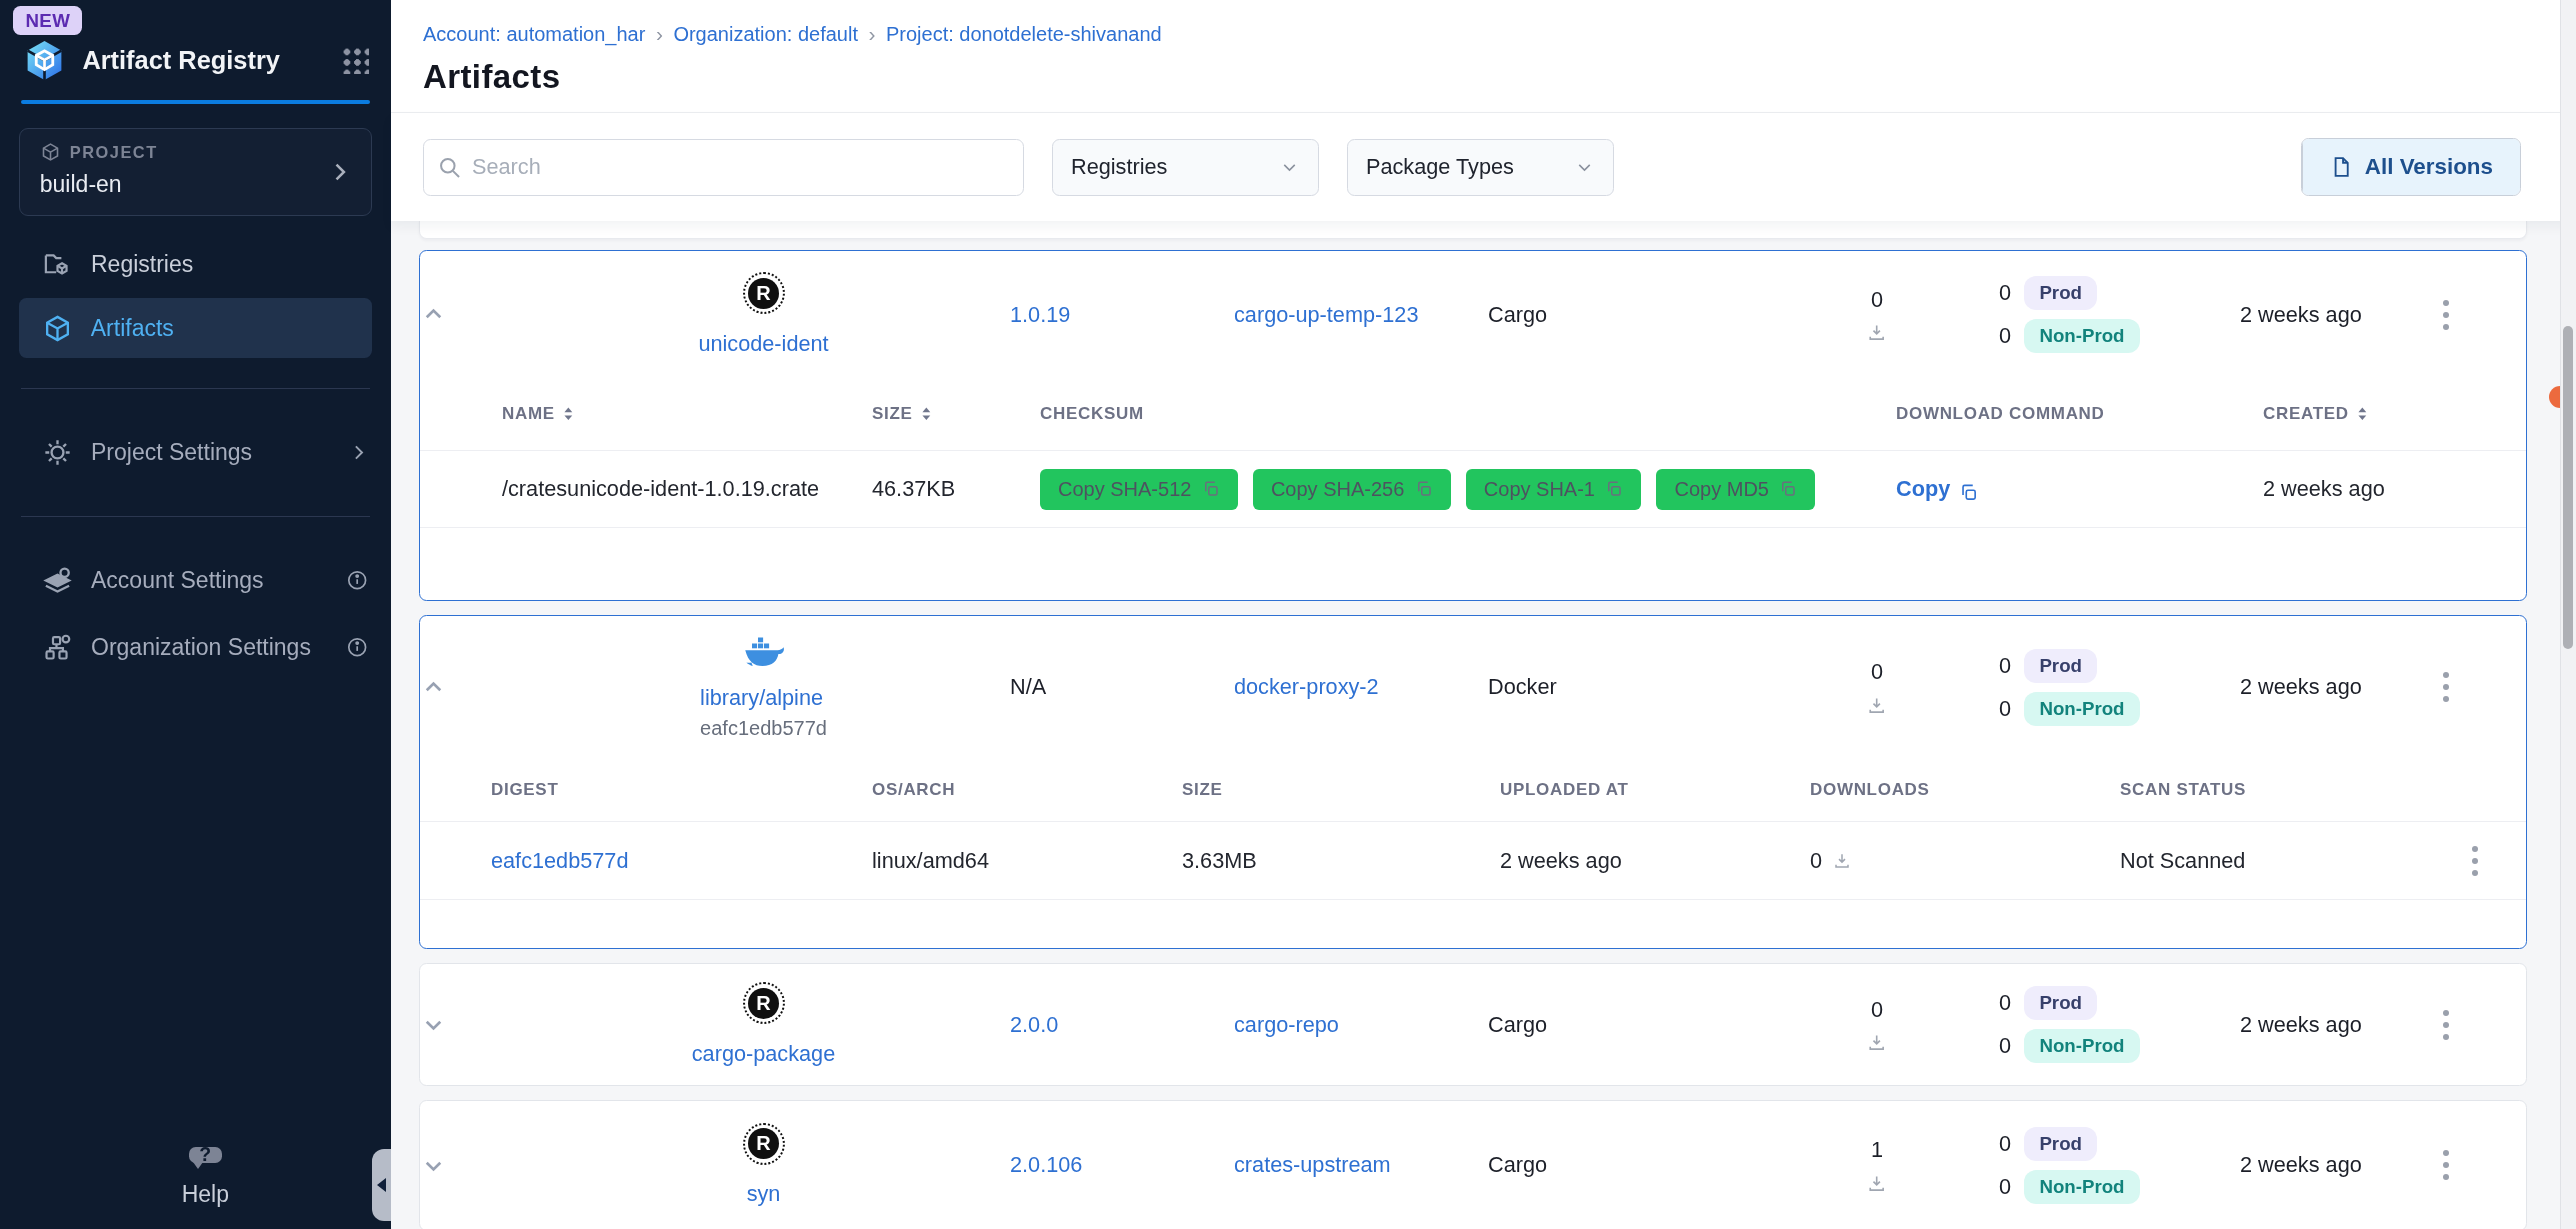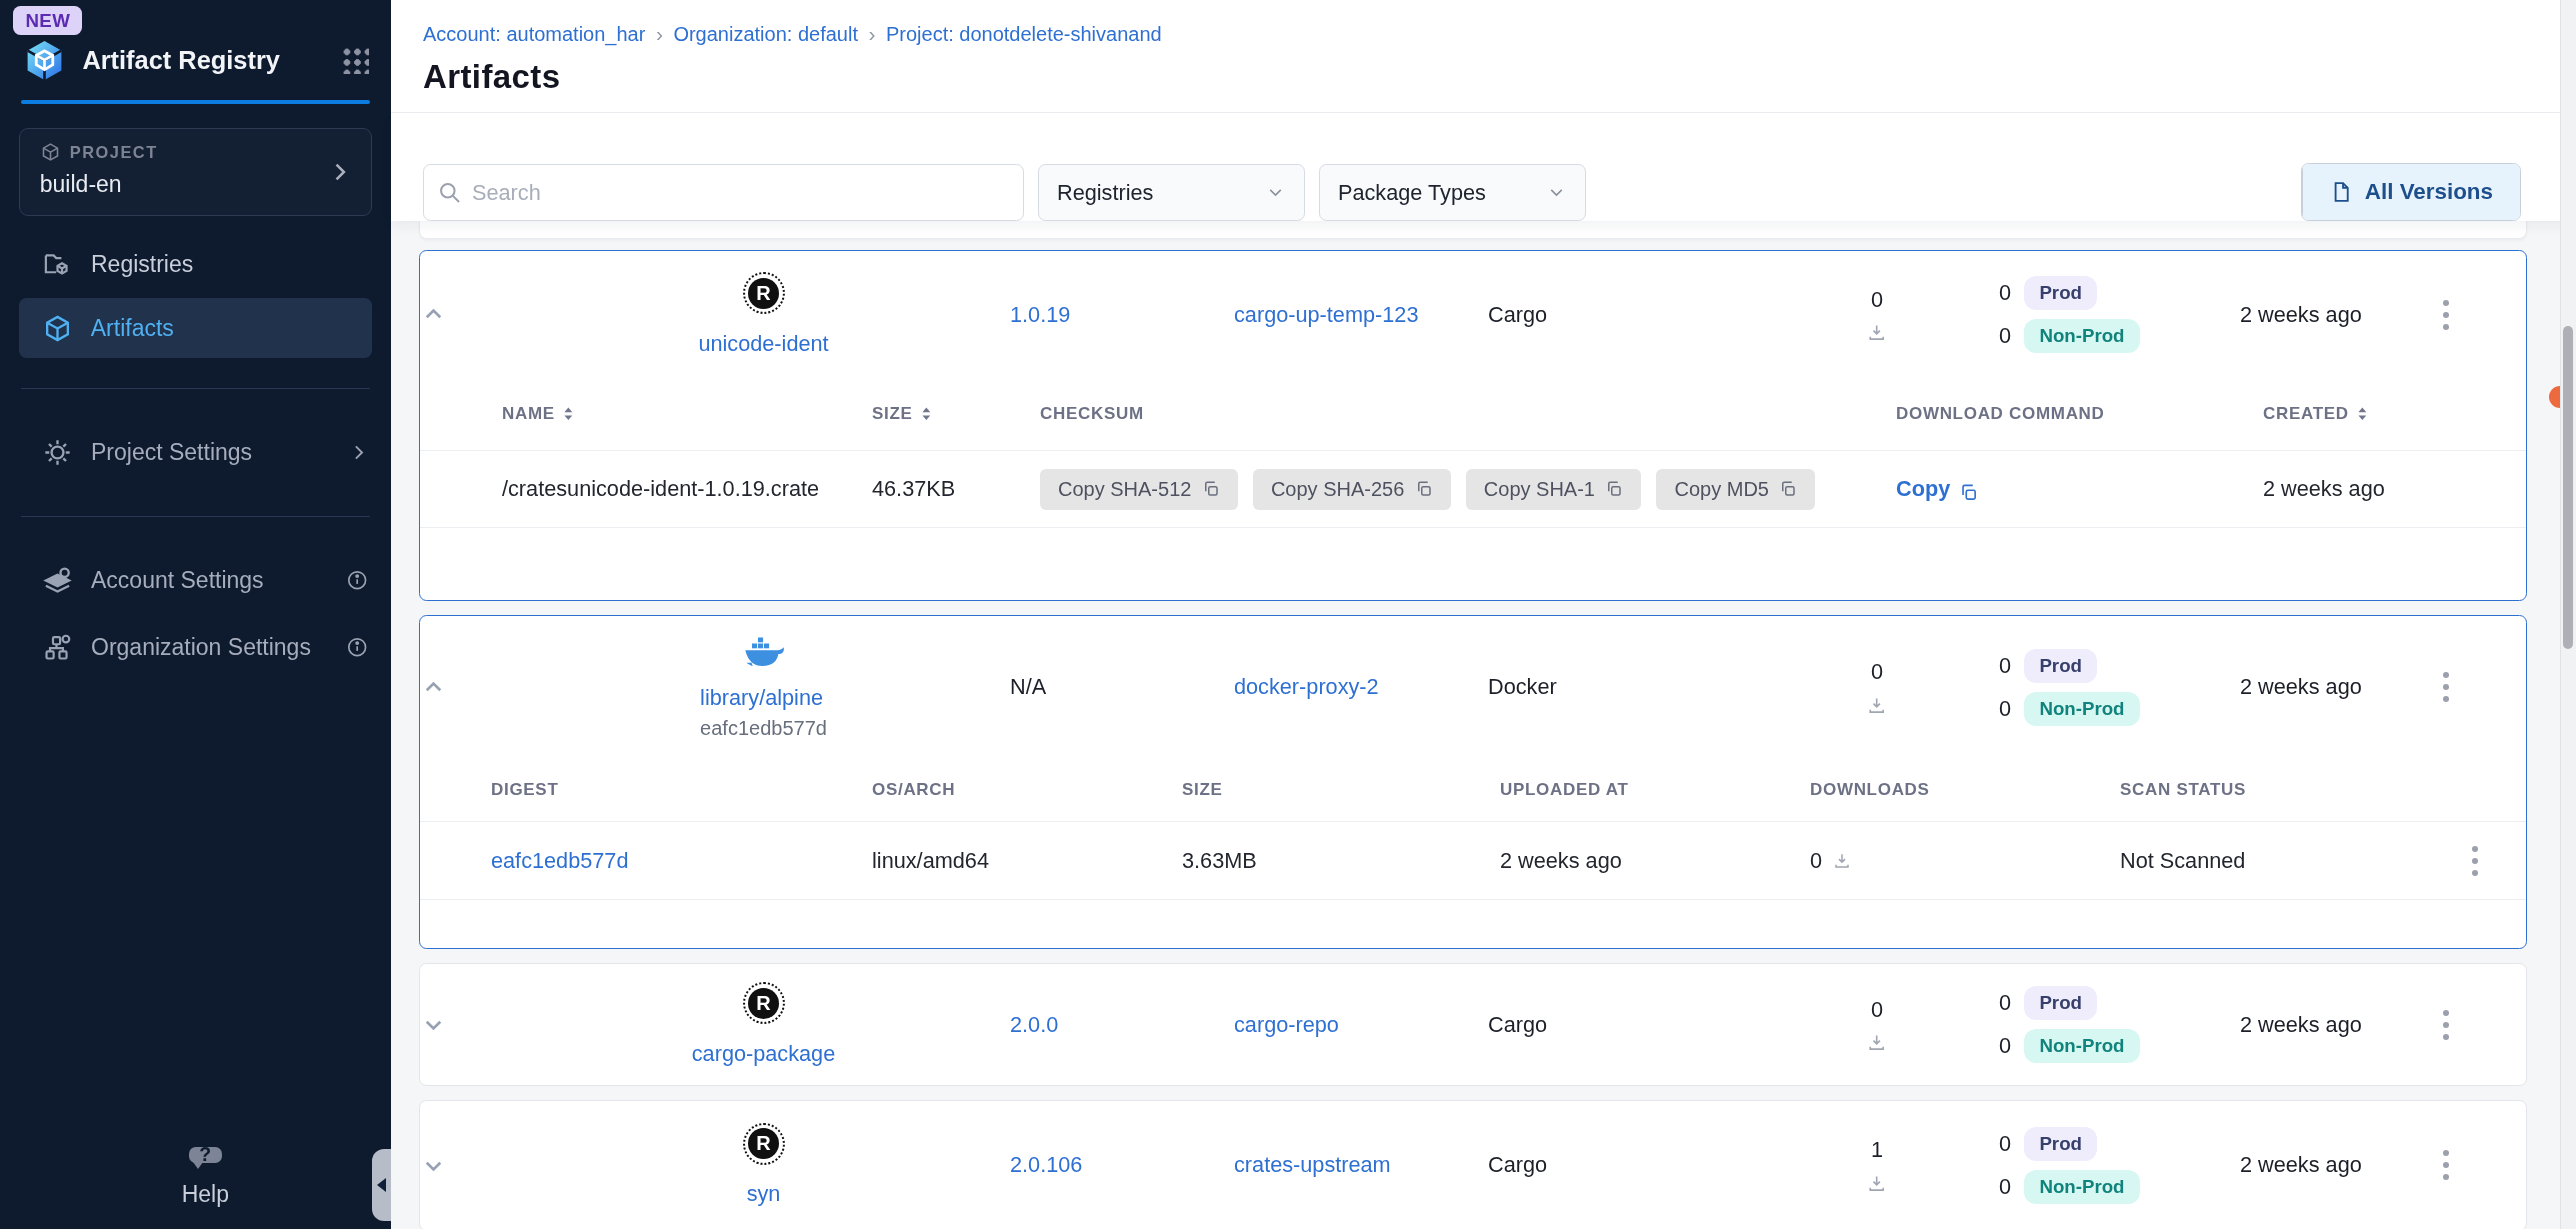--- a/index.html
+++ b/index.html
@@ -47,22 +47,22 @@
     border-bottom:7.5px solid transparent; border-right:9.7px solid #10203a; }
 
   
   .main { flex:1; position:relative; height:1230px; }
   .page-header { background:#fff; height:113px; padding:22.4px 0 0 32px; border-bottom:0.7px solid #ebedf0; }
   .breadcrumb { display:flex; align-items:center; gap:10.5px; font-size:20px; color:#2e70d2; }
   .crumb { cursor:pointer; }
   .crumb-sep { color:#8f96a3; font-size:21px; }
   .page-title { margin-top:12px; font-size:33px; font-weight:700; color:#131620; letter-spacing:0.4px; }
 
-  .toolbar { background:#fff; height:108px; display:flex; align-items:flex-end;
-    padding:0 55px 0 32px; gap:14px; box-shadow:0 6px 10.5px rgba(20,30,50,.05);
+  .toolbar { background:#fff; height:108px; display:flex; align-items:center;
+    padding:0 55px 0 32px; gap:28px; box-shadow:0 6px 10.5px rgba(20,30,50,.05);
     position:relative; z-index:2; }
   .search-box { position:relative; width:601px; }
   .search-box input { width:100%; height:57px; border:1.5px solid #d6dae2; border-radius:7.5px;
     padding:0 15px 0 48px; font-size:21.7px; color:#2a2e38; outline:none;
     font-family:"Liberation Sans","DejaVu Sans",sans-serif; }
   .search-box input::placeholder { color:#a7aeb9; }
   .search-icon { position:absolute; left:13.4px; top:15px; }
   .select { width:267px; height:57px; background:#f8fafc; border:1.5px solid #d6dae2;
     border-radius:7.5px; display:flex; align-items:center; padding:0 18px; font-size:21.7px;
     color:#20242e; cursor:pointer; }
@@ -108,21 +108,21 @@
   .ft-head { height:73px; border-bottom:0.7px solid #edeef2; }
   .ft-row { height:77px; border-bottom:0.7px solid #edeef2; }
   .dt-head,.dt-row { display:grid; grid-template-columns:381px 310px 318px 310px 310px 347px 1fr;
     padding-left:71px; align-items:center; }
   .dt-head { height:64px; border-bottom:0.7px solid #edeef2; }
   .dt-row { height:78px; border-bottom:0.7px solid #edeef2; }
   .th { display:flex; align-items:center; gap:7.5px; font-size:17px; font-weight:700;
     letter-spacing:0.7px; color:#6d7185; }
   .td { font-size:21.7px; color:#23262e; }
   .chips { display:flex; gap:15px; }
-  .chip { display:flex; align-items:center; gap:10.5px; background:#e5e5e5; color:#4e5260;
+  .chip { display:flex; align-items:center; gap:10.5px; background:#22c55e; color:#4e5260;
     font-size:20px; padding:9px 18px; border-radius:6px; cursor:pointer; }
   .copy-link { display:flex; align-items:flex-end; gap:9px; color:#2e70d2; font-weight:600;
     font-size:21.7px; cursor:pointer; }
 
   
   .scroll-track { position:absolute; right:0; top:0; bottom:0; width:16.4px; background:#f1f2f4;
     border-left:0.7px solid #e0e2e6; z-index:5; }
   .scroll-thumb { position:absolute; left:2.2px; top:326px; width:10.5px; height:323px;
     background:#aeb0b5; border-radius:5.2px; cursor:pointer; }
   .notif-dot { position:absolute; top:386px; right:4.5px; width:22.4px; height:22.4px;

